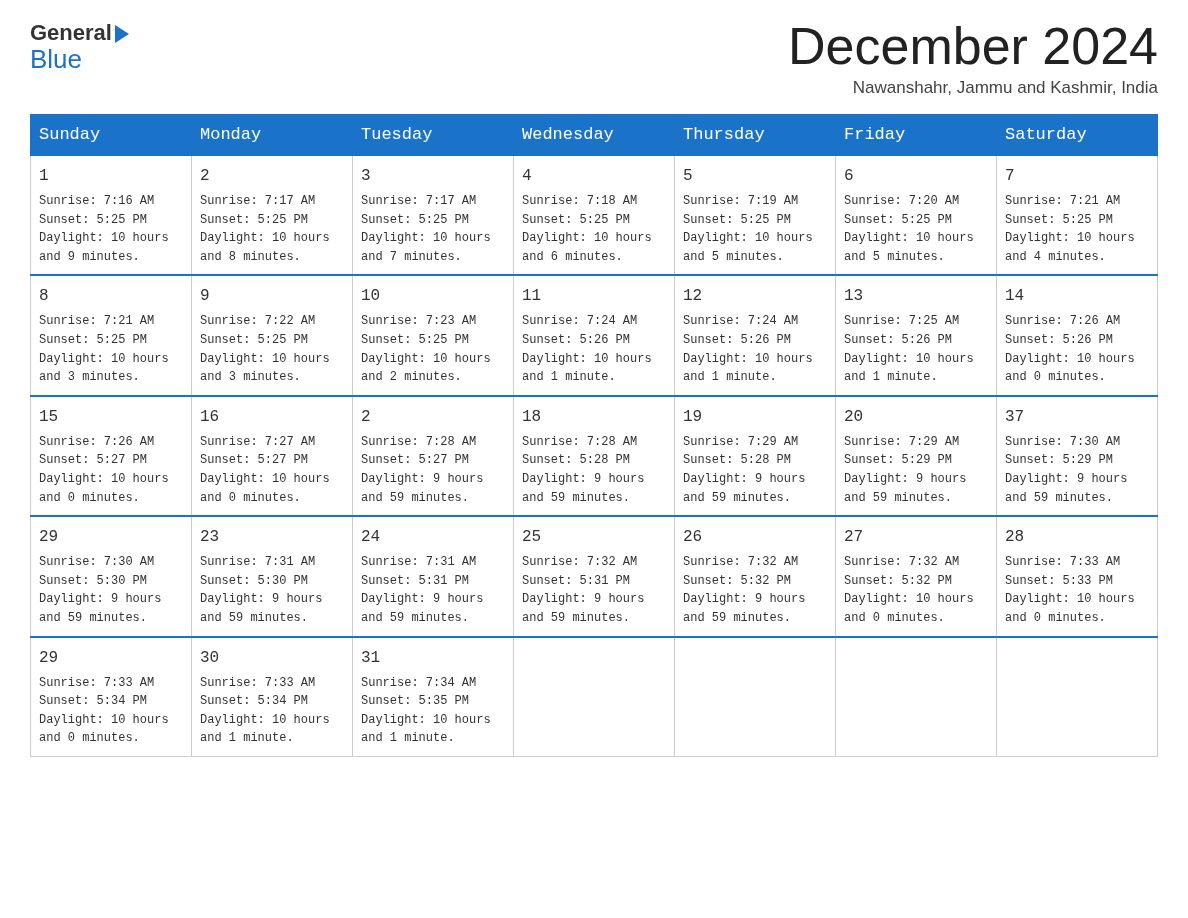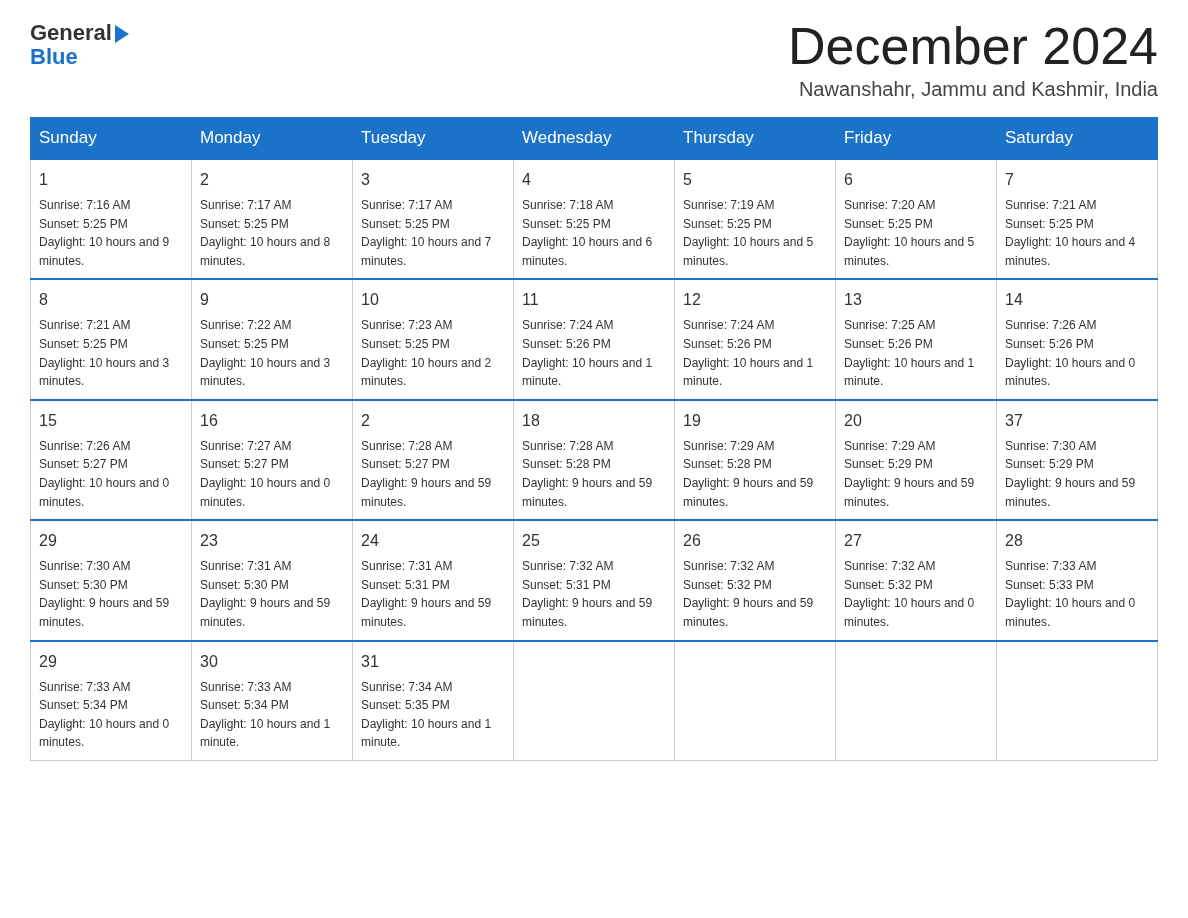--- a/index.html
+++ b/index.html
@@ -25,42 +25,43 @@
       font-size: 22px;
       font-weight: bold;
       color: #333;
     }
     .logo-line {
       display: flex;
       align-items: center;
     }
     .logo-blue {
       color: #1a73c9;
-      font-size: 22px;
-      font-weight: bold;
+      font-size: 26px;
+      font-weight: normal;
       margin-top: -2px;
     }
     .title-area {
       text-align: right;
     }
     .month-title {
       font-size: 52px;
       font-weight: normal;
       color: #222;
       line-height: 1;
     }
     .location-title {
-      font-size: 20px;
+      font-size: 17px;
       color: #444;
       margin-top: 6px;
     }
     .calendar-table {
       width: 100%;
       border-collapse: collapse;
       table-layout: fixed;
+      font-family: Liberation Mono, monospace;
     }
     .calendar-table thead tr th {
       background: #1a73c9;
       color: #fff;
       padding: 10px 8px;
       font-size: 17px;
       font-weight: normal;
       text-align: left;
       border: 1px solid #1a73c9;
     }

